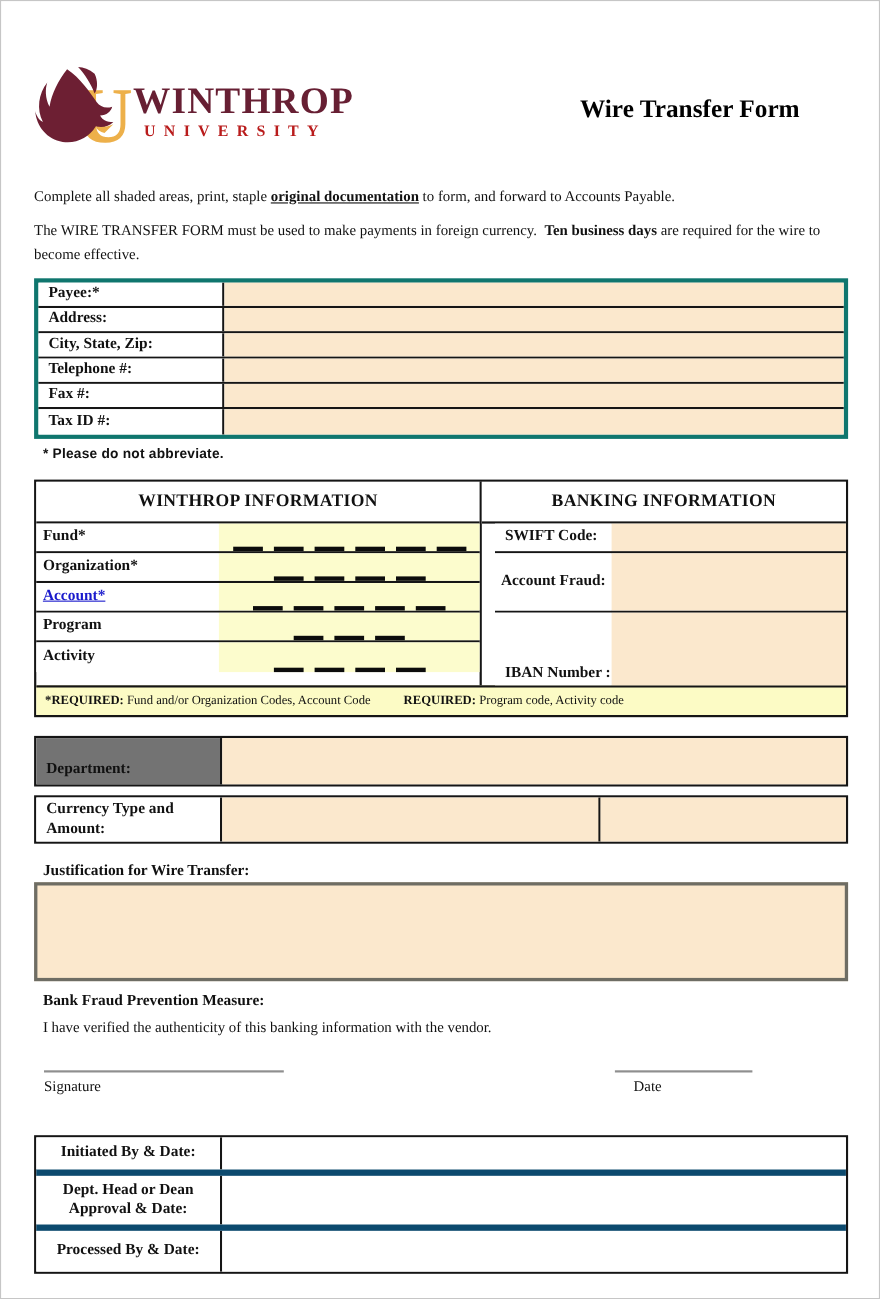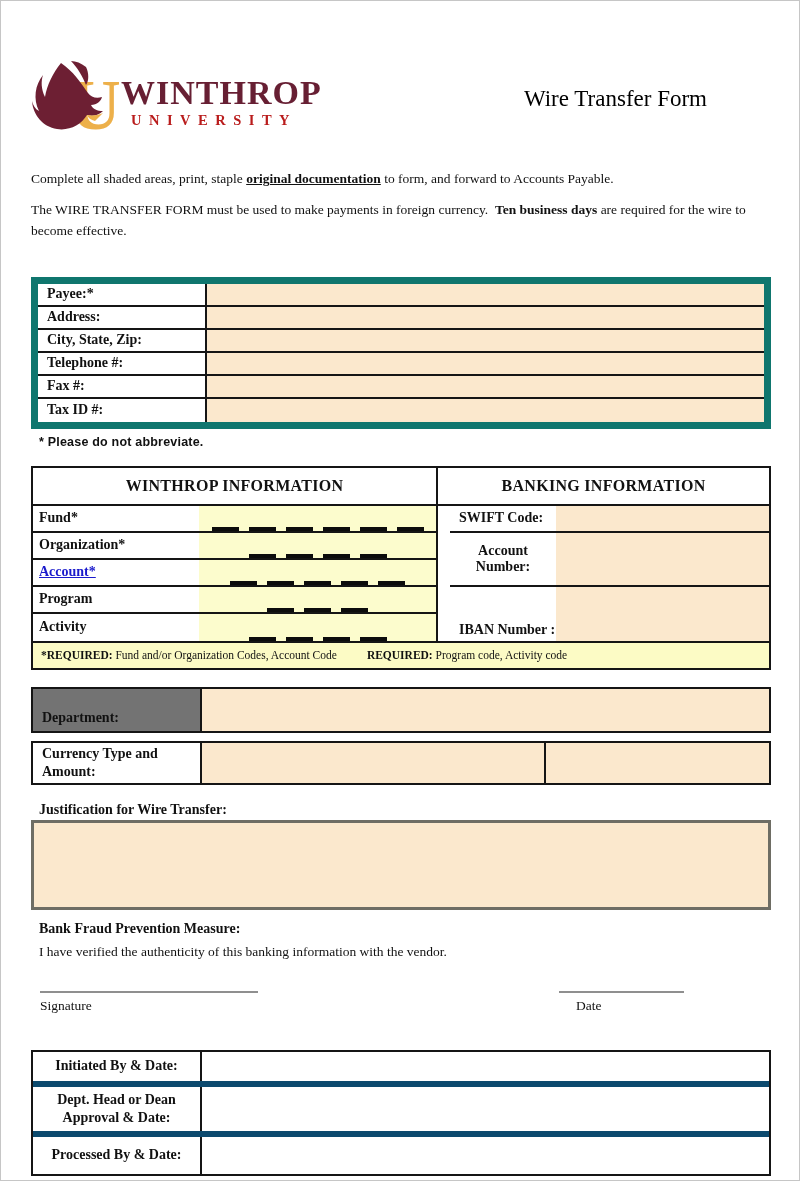--- a/index.html
+++ b/index.html
@@ -23,31 +23,31 @@
     font-family:"Liberation Serif", serif;
     font-size:34px; font-weight:bold; letter-spacing:1px;
     color:#671f33; line-height:1;
   }
   .logo-sub {
     font-family:"Liberation Serif", serif;
     font-size:14.5px; font-weight:bold; letter-spacing:7.5px;
     color:#b91c1c; margin-top:3px; padding-left:10px; line-height:1;
   }
   .title {
-    margin-left:auto; margin-right:64px;
-    font-size:23px; font-weight:normal; color:#000;
+    margin-left:auto; margin-right:44px;
+    font-size:23px; font-weight:bold; color:#000;
   }
 
   
   .p1 { margin-top:26px; font-size:13.5px; }
   .p1 b u { text-decoration:underline; }
   .p2 { margin-top:13px; font-size:13.5px; line-height:1.55; white-space:pre-wrap; }
 
   
-  .payee-table { margin-top:35px; border:7px solid #0f766e; }
+  .payee-table { margin-top:11px; border:4px solid #0f766e; }
   .payee-row { display:flex; height:23px; border-bottom:2px solid #151515; }
   .payee-row:last-child { border-bottom:none; }
   .payee-label {
     width:169px; background:#fff; border-right:2px solid #151515;
     font-weight:bold; font-size:14px; display:flex; align-items:center; padding-left:9px;
   }
   .payee-value { flex:1; background:#fbe8cd; }
   .footnote { margin-top:6px; margin-left:8px; font-weight:bold; font-size:12.5px; font-family:"Liberation Sans",sans-serif; letter-spacing:0.2px; }
 
   
@@ -74,21 +74,21 @@
   .bk-row:last-child { border-bottom:none; }
   .bk-row .bk-label {
     width:106px; background:#fff; font-weight:bold; font-size:14px; padding-left:9px;
     display:flex; align-items:center;
   }
   .bk-row.center .bk-label { justify-content:center; text-align:center; padding-left:0; }
   .bk-row.bottom .bk-label { align-items:flex-end; padding-bottom:3px; white-space:nowrap; }
   .bk-shade { flex:1; background:#fbe8cd; }
   .r-swift { height:27px; }
   .r-acct { height:54px; }
-  .r-iban { height:54px; }
+  .r-iban { height:66px; }
   .codes-note {
     border-top:2px solid #151515; background:#fcfbc5;
     font-size:11.5px; padding:5px 8px 5px 8px; line-height:1.3;
   }
   .codes-note b { font-size:11.5px; }
   .note-gap { display:inline-block; width:30px; }
 
   
   .dept-table { margin-top:17px; border:2px solid #151515; display:flex; height:46px; }
   .dept-label {
@@ -251,21 +251,21 @@
             </div>
         </div>
       </div>
       <div class="bk-col">
         <div class="bk-header">BANKING INFORMATION</div>
         <div class="bk-row r-swift">
           <div class="bk-label">SWIFT Code:</div>
           <div class="bk-shade"></div>
         </div>
         <div class="bk-row r-acct center">
-          <div class="bk-label">Account Number:</div>
+          <div class="bk-label">Account Fraud:</div>
           <div class="bk-shade"></div>
         </div>
         <div class="bk-row r-iban bottom">
           <div class="bk-label">IBAN Number :</div>
           <div class="bk-shade"></div>
         </div>
       </div>
     </div>
     <div class="codes-note"><b>*REQUIRED:</b><span> Fund and/or Organization Codes, Account Code</span><span class="note-gap"></span><b>REQUIRED:</b><span> Program code, Activity code</span></div>
   </div>

